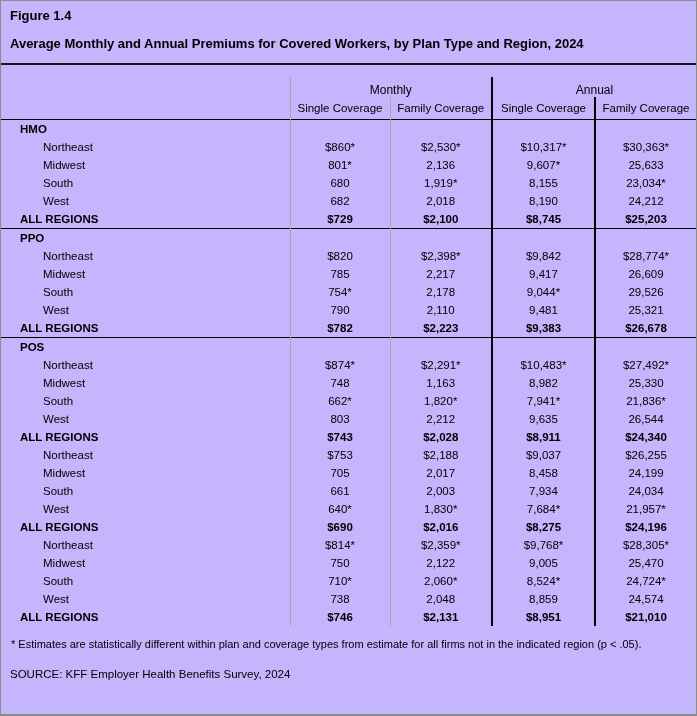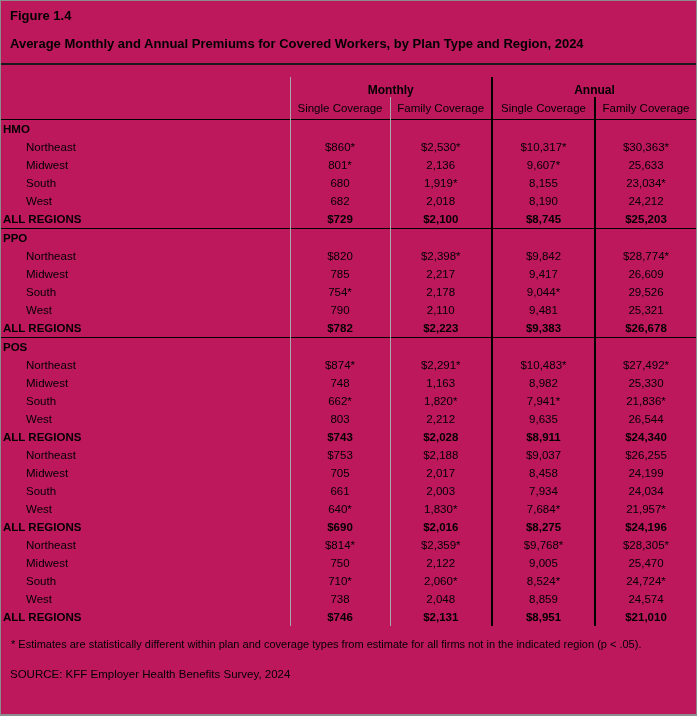--- a/index.html
+++ b/index.html
@@ -1,41 +1,41 @@
 <!DOCTYPE html>
 <html><head>
 <meta charset="utf-8">
 <style>
   html,body{margin:0;padding:0;background:#e8e8e8;}
   body{font-family:"Liberation Sans","DejaVu Sans",sans-serif;color:#000;}
   .figure{
-    width:697px;height:716px;box-sizing:border-box;background:#be185d;
+    width:697px;height:716px;box-sizing:border-box;background:#c4b5fd;
     border:1px solid #8c8c8c;border-bottom-width:2px;margin:0 auto;overflow:hidden;
   }
   .titleblock{
     box-sizing:border-box;height:64px;padding:7px 9px 0 9px;
     border-bottom:2px solid #1a1a1a;
   }
   .fig-label{font-size:13px;font-weight:bold;line-height:15px;}
   .fig-title{font-size:13px;font-weight:bold;line-height:15px;margin-top:13px;}
   table.premiums{
     border-collapse:collapse;table-layout:fixed;width:695px;
     font-size:11.5px;color:#000;
   }
   col.c0{width:289px;} col.c1{width:100px;} col.c2{width:102px;}
   col.c3{width:103px;} col.c4{width:101px;}
   tr.spacer td{height:12px;border:none;padding:0;}
-  tr.grp td{height:20px;font-weight:bold;font-size:12px;text-align:center;vertical-align:bottom;padding:0;margin-top:40px;}
+  tr.grp td{height:20px;font-weight:normal;font-size:12px;text-align:center;vertical-align:bottom;padding:0;margin-top:40px;}
   tr.sub td{height:22px;text-align:center;vertical-align:middle;padding:0;font-size:11.5px;}
   td{padding:0;}
   td.bl-gray{border-left:1px solid #a8a8a8;}
   td.bl-black{border-left:2px solid #000;}
   tr.body-row td{height:18px;vertical-align:middle;}
-  td.lbl{text-align:left;padding-left:2px;white-space:nowrap;}
-  td.lbl.indent{padding-left:25px;}
+  td.lbl{text-align:left;padding-left:19px;white-space:nowrap;}
+  td.lbl.indent{padding-left:42px;}
   td.val{text-align:center;}
   tr.sec-top td{border-top:1px solid #000;}
   tr.bold td{font-weight:bold;}
   .footnote{font-size:11px;line-height:13px;padding:0 10px;margin-top:12px;}
   .source{font-size:11.5px;padding:0 9px;margin-top:17px;}
 </style>
 </head>
 <body>
 
 <div class="figure">

